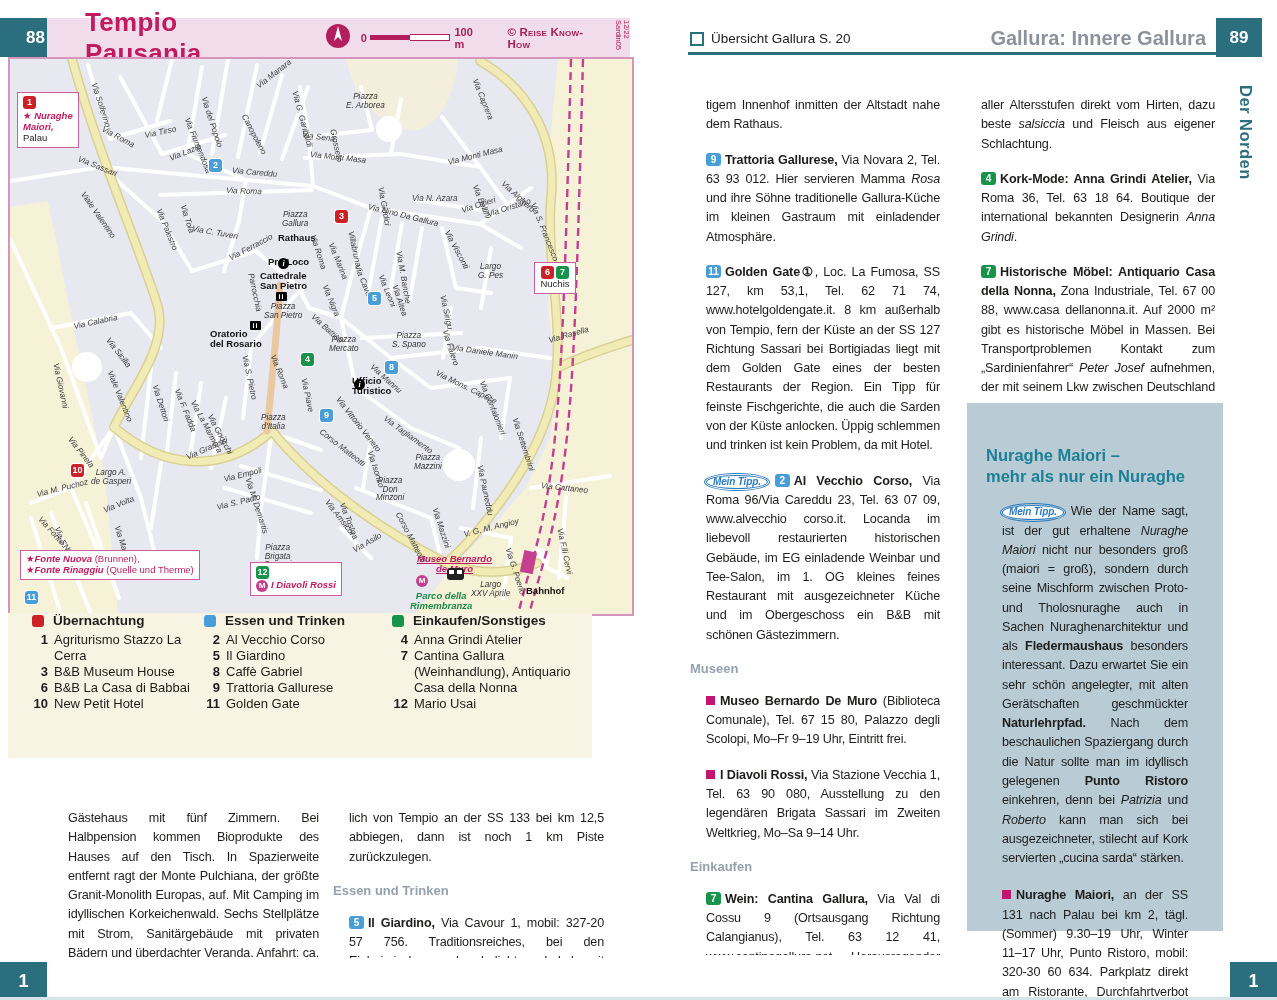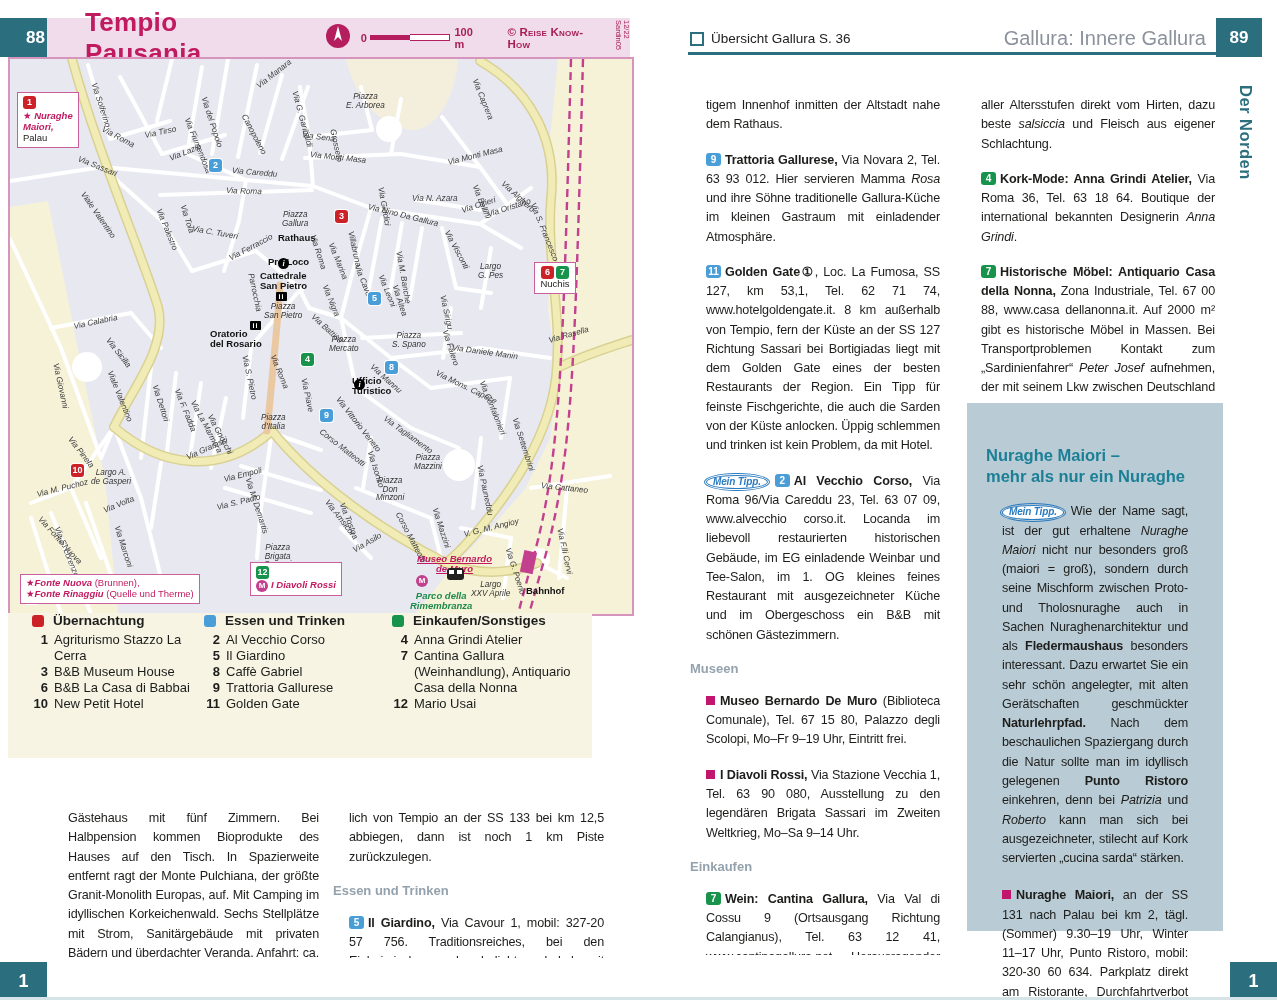--- a/index.html
+++ b/index.html
@@ -62,21 +62,21 @@
   .tip{display:inline-block;border:1.5px solid #2b7bc0;outline:1.5px solid #2b7bc0;outline-offset:1.5px;
        border-radius:50%;color:#2b7bc0;font-weight:bold;font-style:italic;font-size:10px;line-height:1.25;
        padding:0 6px;margin-right:7px;white-space:nowrap;background:#fff;}
   #lcol1{left:52px;top:793px;width:283px;height:165px;}
   #lcol2{left:333px;top:793px;width:287px;height:165px;}
   #mcol{left:690px;top:80px;width:266px;height:875px;}
   #rcol{left:965px;top:80px;width:266px;height:318px;}
   
   #rnav{left:690px;top:31px;font-size:13.5px;color:#222;display:flex;align-items:center;}
   .nav-sq{width:10px;height:10px;border:2px solid #2b6f7e;margin-right:7px;display:inline-block;}
-  #rtitle{left:900px;top:27px;width:306px;text-align:right;font-size:20px;font-weight:normal;color:#8c929c;}
+  #rtitle{left:900px;top:27px;width:306px;text-align:right;font-size:20px;font-weight:bold;color:#8c929c;}
   #rrule{left:688px;top:52px;width:528px;height:3px;background:#2b6f7e;}
   #page89{left:1216px;top:18px;width:46px;height:39px;font-size:17px;}
   #side-tab{left:1236px;top:85px;height:150px;writing-mode:vertical-rl;color:#2b6f7e;font-weight:bold;font-size:16.5px;letter-spacing:.5px;}
   
   #sidebar{left:967px;top:403px;width:256px;height:528px;background:#b9cbd4;box-sizing:border-box;padding:42px 19px 0 19px;}
   #sidebar-title{color:#1b7f96;font-weight:bold;font-size:16.5px;line-height:1.25;white-space:pre-line;margin-bottom:16px;}
   #sidebar .para{font-size:12.6px;}
   
   #foot-l{left:0;top:962px;width:47px;height:38px;font-size:18px;}
   #foot-r{left:1230px;top:962px;width:47px;height:38px;font-size:18px;}
@@ -366,21 +366,21 @@
         <div class="marker mk-red" style="left: 61px; top: 405px;">10</div>
         <div class="marker mk-blue" style="left: 15px; top: 532px;">11</div>
         <div class="micon icon-info" style="left: 268px; top: 199px;">i</div>
         <div class="micon icon-info" style="left: 344px; top: 320px;">i</div>
         <div class="micon icon-museum" style="left: 266px; top: 233px;">ii</div>
         <div class="micon icon-museum" style="left: 240px; top: 262px;">ii</div>
         <div class="micon icon-metro" style="left: 406px; top: 516px;">M</div>
         <div class="micon icon-bus" style="left: 437px; top: 509px;"></div>
         <div class="callout" style="left: 7px; top: 33px;"><span class="marker mk-red" style="position: relative; display: inline-block; margin-bottom: 2px;">1</span><div><span class="co-star">★ </span><span class="co-name" style="white-space: pre-line;">Nuraghe
 Maiori,</span></div><div>Palau</div></div>
-        <div class="callout" style="left: 10px; top: 515px; white-space: nowrap;">
+        <div class="callout" style="left: 10px; top: 491px; white-space: nowrap;">
           <div><span class="co-star">★</span><span class="co-name">Fonte Nuova</span><span class="co-rest"> (Brunnen),</span></div>
           <div><span class="co-star">★</span><span class="co-name">Fonte Rinaggiu</span><span class="co-rest"> (Quelle und Therme)</span></div>
         </div>
         <div class="callout" style="left: 524px; top: 203px; text-align: center;">
           <div><span class="marker mk-red" style="position: relative; display: inline-block; margin: 0px 1px;">6</span><span class="marker mk-green" style="position: relative; display: inline-block; margin: 0px 1px;">7</span></div>
           <div>Nuchis</div>
         </div>
         <div class="callout" style="left: 240px; top: 503px; white-space: nowrap;"><span class="marker mk-green" style="position: relative; display: inline-block; margin-bottom: 1px;">12</span><div><span class="icon-metro" style="display: inline-block; margin-right: 3px;">M</span><span class="co-name">I Diavoli Rossi</span></div></div>
       </div>
   </div>
@@ -458,21 +458,21 @@
       <p class="para"><span>Gästehaus mit fünf Zimmern. Bei Halbpension kommen Bioprodukte des Hauses auf den Tisch. In Spazierweite entfernt ragt der Monte Pulchiana, der größte Granit-Monolith Europas, auf. Mit Camping im idyllischen Korkeichenwald. Sechs Stellplätze mit Strom, Sanitärgebäude mit privaten Bädern und überdachter Veranda. Anfahrt: ca. 13 km nörd-</span></p>
     </div>
   <div class="tcol" id="lcol2">
       <p class="para"><span>lich von Tempio an der SS 133 bei km 12,5 abbiegen, dann ist noch 1 km Piste zurückzulegen.</span></p>
       <div class="col-heading">Essen und Trinken</div>
       <p class="para"><span class="tbadge mk-blue">5</span><span class="b ">Il Giardino, </span><span>Via Cavour 1, mobil: 327-20 57 756. Traditionsreiches, bei den Einheimischen sehr beliebtes Lokal mit rustikalem Gastraum und schat-</span></p>
     </div>
 
   <div class="abs" id="rnav">
     <span class="nav-sq"></span>
-    <span>Übersicht Gallura S. 36</span>
+    <span>Übersicht Gallura S. 20</span>
   </div>
   <div class="abs" id="rtitle">Gallura: Innere Gallura</div>
   <div class="abs" id="rrule"></div>
   <div class="abs teal-box" id="page89">89</div>
   <div class="abs" id="side-tab">Der Norden</div>
 
   <div class="tcol" id="mcol">
       <p class="para"><span>tigem Innenhof inmitten der Altstadt nahe dem Rathaus.</span></p>
       <p class="para"><span class="tbadge mk-blue">9</span><span class="b ">Trattoria Gallurese, </span><span>Via Novara 2, Tel. 63 93 012. Hier servieren Mamma </span><span class="i">Rosa</span><span> und ihre Söhne traditionelle Gallura-Küche im kleinen Gastraum mit einladender Atmosphäre.</span></p>
       <p class="para"><span class="tbadge mk-blue">11</span><span class="b ">Golden Gate①</span><span>, Loc. La Fumosa, SS 127, km 53,1, Tel. 62 71 74, www.hotelgoldengate.it. 8 km außerhalb von Tempio, fern der Küste an der SS 127 Richtung Sassari bei Bortigiadas liegt mit dem Golden Gate eines der besten Restaurants der Region. Ein Tipp für feinste Fischgerichte, die auch die Sarden von der Küste anlocken. Üppig schlemmen und trinken ist kein Problem, da mit Hotel.</span></p>

